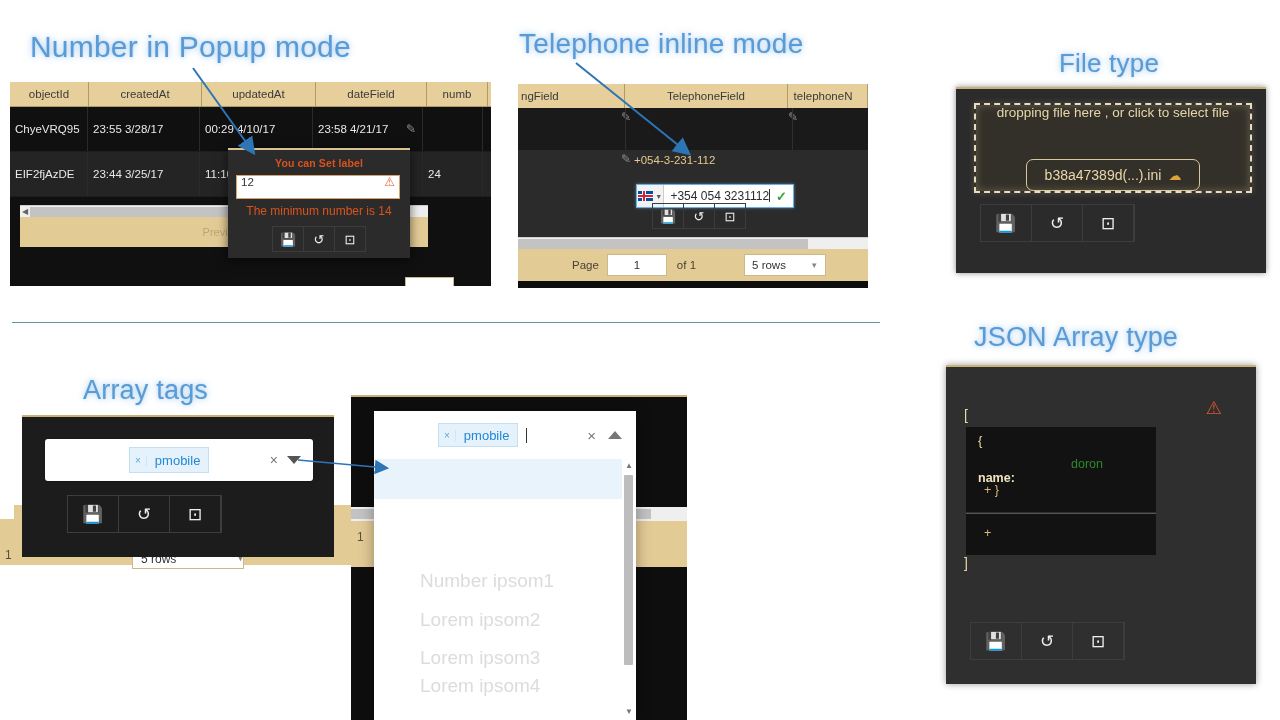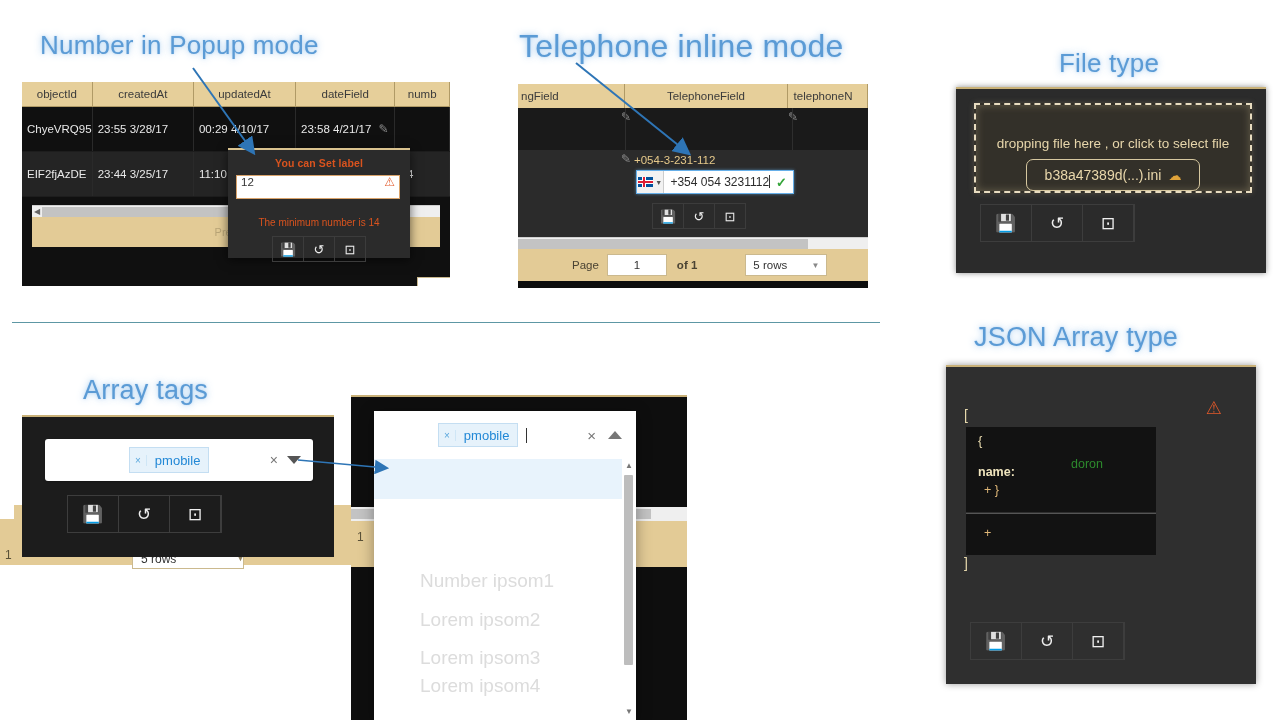--- a/index.html
+++ b/index.html
@@ -65,21 +65,21 @@
   }
   .set-label{
     color:#d9531e;font-size:10.5px;font-weight:bold;text-align:center;
     padding-top:7px;letter-spacing:.1px;
   }
   .numfield{
     margin:6px 10px 0 8px;background:#fff;border:1px solid #d9a36b;
     height:22px;display:flex;align-items:flex-start;padding:0 4px;
   }
   .numfield .val{flex:1;color:#333;font-size:11.5px;}
-  .err-text{color:#d9531e;font-size:10px;text-align:center;margin-top:18px;}
+  .err-text{color:#d9531e;font-size:12px;text-align:center;margin-top:5px;}
   .warn-tri{color:#e2592a;font-size:12px;line-height:1;}
 
   
   .actions{display:flex;margin:8px auto 0 auto;border:1px solid #3c3c3c;width:max-content;}
   .act{
     width:30px;height:24px;display:flex;align-items:center;justify-content:center;
     border-right:1px solid #3c3c3c;color:#efefef;font-size:13px;
   }
   .act:last-child{border-right:none;}
 
@@ -111,21 +111,21 @@
 
   
   .pagebar{background:#e3cb96;height:32px;display:flex;align-items:center;font-size:11.5px;color:#4a4333;}
   .pagebox{background:#fff;border:1px solid #cbb98e;height:20px;width:58px;display:flex;align-items:center;justify-content:center;color:#333;}
   .rowsbox{background:#fff;border:1px solid #cbb98e;height:22px;width:82px;display:flex;align-items:center;justify-content:space-between;padding:0 7px;color:#333;box-sizing:border-box;}
 
   
   .dropzone{
     border:2px dashed #e8dcc0;background:#333029;
     box-shadow:0 0 9px rgba(230,210,160,.30) inset, 0 0 6px rgba(230,210,160,.22);
-    display:flex;flex-direction:column;align-items:center;justify-content:flex-end;
+    display:flex;flex-direction:column;align-items:center;justify-content:space-between;
   }
   .drop-txt{color:#e7d6ab;font-size:13.5px;white-space:nowrap;}
   .file-chip{
     margin-top:8px;border:1px solid #d6c79f;border-radius:7px;
     padding:7px 18px;color:#e9d7ab;font-size:14px;display:flex;align-items:center;gap:7px;
   }
   .cloud-ico{color:#e0a33a;font-size:13px;}
 
   
   .json-br{color:#e6d8ac;font-size:14px;font-family:"Liberation Sans",sans-serif;}
@@ -158,23 +158,23 @@
   .opt-dim{color:#dcdcdc;font-size:19px;}
   .dd-scroll{position:absolute;right:0;top:0;bottom:0;width:14px;background:#fff;}
   .dd-thumb{position:absolute;background:#bdbdbd;width:9px;left:2px;border-radius:1px;}
   .dd-arrow{position:absolute;left:3px;font-size:8px;color:#777;}
 </style>
 </head>
 <body>
 
 <div class="stage">
 
-  <div class="abs slide-title" style="left:40px;top:30px;font-size:26px;">Number in Popup mode</div>
-
-  <div class="abs panel" style="left:22px;top:82px;width:428px;height:204px;">
+  <div class="abs slide-title" style="left:30px;top:30px;font-size:30px;">Number in Popup mode</div>
+
+  <div class="abs panel" style="left:10px;top:82px;width:481px;height:204px;">
 
     <div class="thead">
       <div class="th" style="width:78px;">objectId</div>
       <div class="th" style="width:112px;">createdAt</div>
       <div class="th" style="width:113px;">updatedAt</div>
       <div class="th" style="width:110px;">dateField</div>
       <div class="th" style="width:60px;">numb</div>
     </div>
 
     <div class="trow">
@@ -224,42 +224,42 @@
 
   <svg class="arrow-svg" width="140" height="110" style="left:185px;top:62px;">
     <defs>
       <marker id="ah1" markerWidth="9" markerHeight="9" refX="7" refY="4.5" orient="auto">
         <polygon points="0,0 9,4.5 0,9" fill="#2E75B6"></polygon>
       </marker>
     </defs>
     <line x1="8" y1="6" x2="68" y2="90" stroke="#2E75B6" stroke-width="2" marker-end="url(#ah1)"></line>
   </svg>
 
-  <div class="abs slide-title" style="left:519px;top:28px;font-size:32px;">Telephone inline mode</div>
+  <div class="abs slide-title" style="left:519px;top:28px;font-size:28px;">Telephone inline mode</div>
 
   <div class="abs panel" style="left:518px;top:84px;width:350px;height:204px;background:#0d0d0d;">
 
     <div class="thead">
       <div class="th" style="width:107px;text-align:left;padding-left:3px;">ngField</div>
       <div class="th" style="width:167px;">TelephoneField</div>
       <div class="th" style="width:76px;text-align:left;padding-left:6px;">telephoneN</div>
     </div>
 
     <div class="abs" style="left:0;top:24px;width:350px;height:42px;background:#1a1a1a;border-bottom:1px solid #2b2b2b;">
       <div class="abs" style="left:103px;top:2px;color:#8e8e8e;font-size:12px;">✎</div>
       <div class="abs" style="left:270px;top:2px;color:#8e8e8e;font-size:12px;">✎</div>
       <div class="abs" style="left:107px;top:0;width:1px;height:42px;background:#2e2e2e;"></div>
       <div class="abs" style="left:274px;top:0;width:1px;height:42px;background:#2e2e2e;"></div>
     </div>
 
     <div class="abs" style="left:0;top:66px;width:350px;height:87px;background:#2b2b2b;">
       <div class="abs" style="left:103px;top:2px;color:#8e8e8e;font-size:12px;">✎</div>
       <div class="abs phone-static" style="left:116px;top:4px;">+054-3-231-112</div>
 
-      <div class="abs phone-input" style="left:118px;top:20px;width:156px;align-items:center;">
+      <div class="abs phone-input" style="left:118px;top:34px;width:156px;align-items:center;">
         <div class="flag-box">
           <span class="flag-ice">
             <span class="flag-cross-h"></span>
               <span class="flag-cross-v"></span>
           </span>
           <span class="caret-sm">▼</span>
         </div>
         <span class="phone-val"><span>+354 054 3231112</span><span class="cursor-bar"></span></span>
         <span class="check-ok">✓</span>
       </div>
@@ -272,21 +272,21 @@
     </div>
 
     <div class="abs hscroll" style="left:0;top:153px;width:350px;">
       <div class="thumb" style="width:290px;"></div>
     </div>
 
     <div class="abs pagebar" style="left:0;top:165px;width:350px;">
       <div style="width:54px;"></div>
       <span>Page</span>
       <div class="pagebox" style="margin-left:8px;">1</div>
-      <span style="margin-left:10px;font-weight:bold;">of 1</span>
+      <span style="margin-left:10px;">of 1</span>
       <div class="rowsbox" style="margin-left:48px;">
         <span>5 rows</span>
         <span style="color:#888;font-size:8px;">▼</span>
       </div>
     </div>
   </div>
 
   <svg class="arrow-svg" width="150" height="120" style="left:570px;top:58px;">
     <defs>
       <marker id="ah2" markerWidth="9" markerHeight="9" refX="7" refY="4.5" orient="auto">
@@ -318,21 +318,21 @@
   <div class="abs slide-title" style="left:974px;top:322px;font-size:27px;">JSON Array type</div>
 
   <div class="abs panel" style="left:946px;top:365px;width:310px;height:317px;background:#2f2f2f;border-top:2px solid #c9b178;box-shadow:0 0 7px rgba(0,0,0,.4);">
 
     <div class="abs warn-tri" style="right:34px;top:32px;font-size:18px;color:#e2592a;">⚠</div>
 
     <div class="abs json-br" style="left:18px;top:40px;">[</div>
 
     <div class="abs json-box" style="left:20px;top:60px;width:190px;height:85px;">
       <div class="abs json-br" style="left:12px;top:6px;font-size:13px;">{</div>
-      <div class="abs json-key" style="left:12px;top:38px;">name:</div>
+      <div class="abs json-key" style="left:12px;top:44px;">name:</div>
       <div class="abs json-val" style="left:105px;top:30px;">doron</div>
       <div class="abs json-plus" style="left:18px;top:56px;">+ }</div>
     </div>
 
     <div class="abs json-box" style="left:20px;top:146px;width:190px;height:41px;border-top:1px solid #555;">
       <div class="abs json-plus" style="left:18px;top:12px;">+</div>
     </div>
 
     <div class="abs json-br" style="left:18px;top:188px;">]</div>
 

